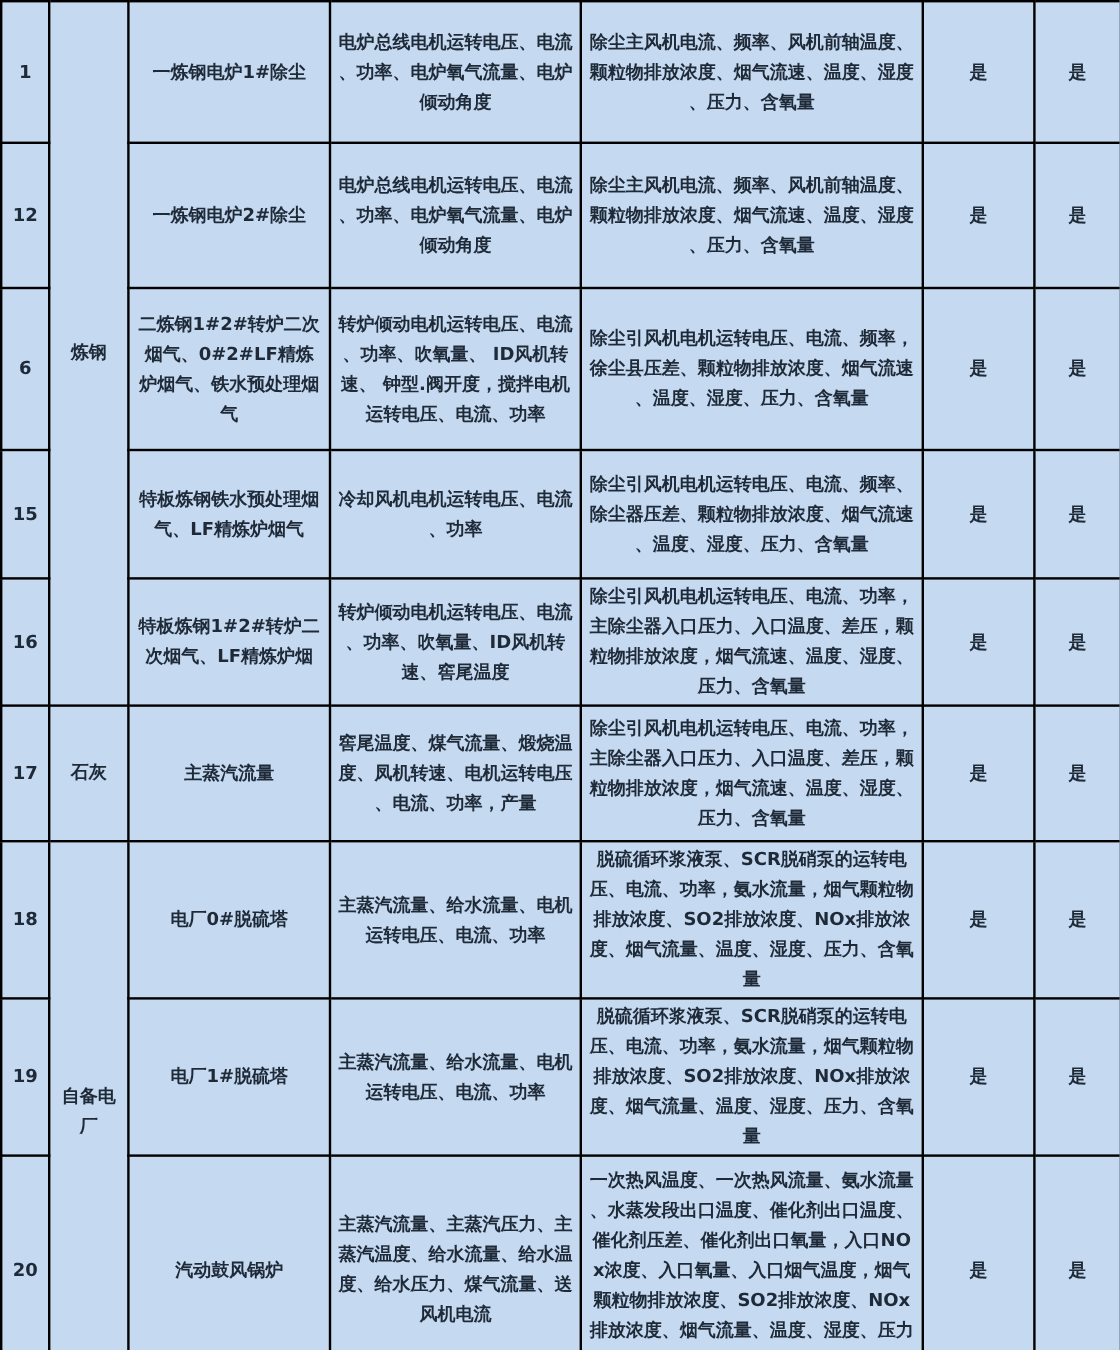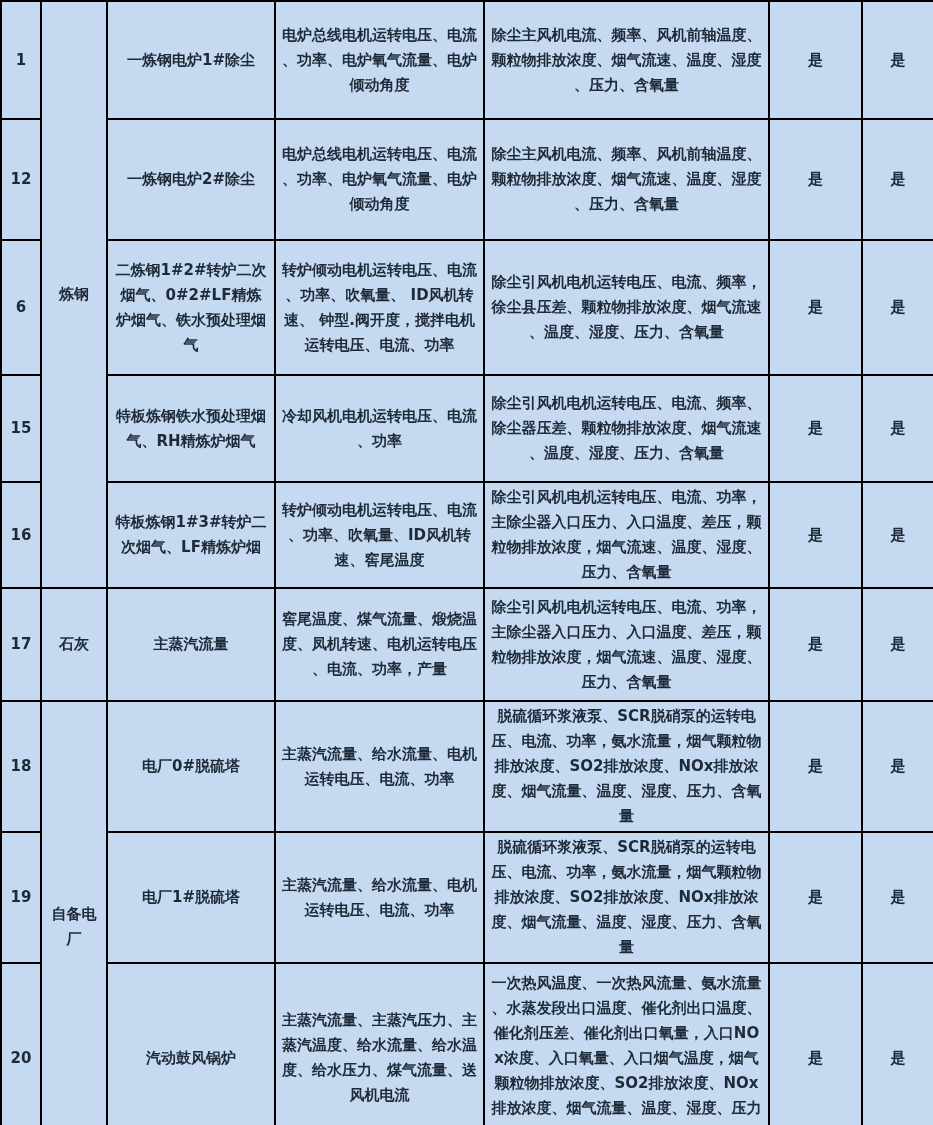--- a/index.html
+++ b/index.html
@@ -77,29 +77,29 @@
     <tr class="r14">
       <td class="c-num">6</td>
       <td class="c-equip">二炼钢1#2#转炉二次烟气、0#2#LF精炼炉烟气、铁水预处理烟气</td>
       <td class="c-p1">转炉倾动电机运转电压、电流、功率、吹氧量、 ID风机转速、 钟型.阀开度，搅拌电机运转电压、电流、功率</td>
       <td class="c-p2">除尘引风机电机运转电压、电流、频率，徐尘县压差、颗粒物排放浓度、烟气流速、温度、湿度、压力、含氧量</td>
       <td class="c-flag">是</td>
       <td class="c-flag">是</td>
     </tr>
     <tr class="r15">
       <td class="c-num">15</td>
-      <td class="c-equip">特板炼钢铁水预处理烟气、RH精炼炉烟气</td>
+      <td class="c-equip">特板炼钢铁水预处理烟气、LF精炼炉烟气</td>
       <td class="c-p1">冷却风机电机运转电压、电流、功率</td>
       <td class="c-p2">除尘引风机电机运转电压、电流、频率、除尘器压差、颗粒物排放浓度、烟气流速、温度、湿度、压力、含氧量</td>
       <td class="c-flag">是</td>
       <td class="c-flag">是</td>
     </tr>
     <tr class="r16">
       <td class="c-num">16</td>
-      <td class="c-equip">特板炼钢1#3#转炉二次烟气、LF精炼炉烟</td>
+      <td class="c-equip">特板炼钢1#2#转炉二次烟气、LF精炼炉烟</td>
       <td class="c-p1">转炉倾动电机运转电压、电流、功率、吹氧量、ID风机转速、窖尾温度</td>
       <td class="c-p2">除尘引风机电机运转电压、电流、功率，主除尘器入口压力、入口温度、差压，颗粒物排放浓度，烟气流速、温度、湿度、压力、含氧量</td>
       <td class="c-flag">是</td>
       <td class="c-flag">是</td>
     </tr>
     <tr class="r17">
       <td class="c-num">17</td>
       <td class="c-cat">石灰</td>
       <td class="c-equip">主蒸汽流量</td>
       <td class="c-p1">窖尾温度、煤气流量、煅烧温度、凤机转速、电机运转电压、电流、功率，产量</td>

